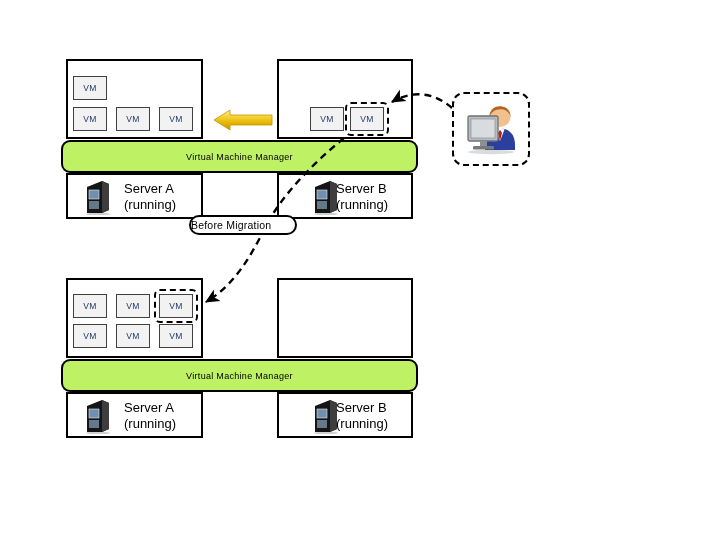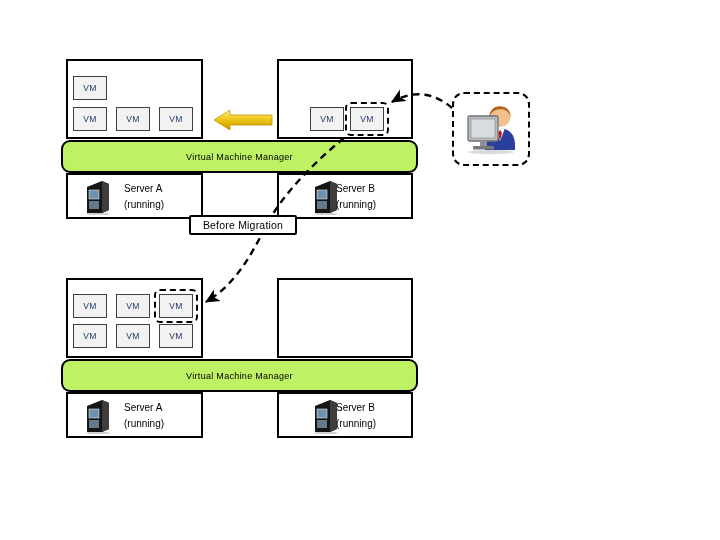--- a/index.html
+++ b/index.html
@@ -66,36 +66,35 @@
     align-items: center;
     justify-content: center;
     font-size: 9px;
     color: #000000;
     letter-spacing: 0.3px;
   }
 
   
   .srv-label {
     position: absolute;
-    font-size: 10px;
+    font-size: 13px;
     color: #000000;
     line-height: 15px;
     white-space: nowrap;
   }
 
   
   .caption {
     position: absolute;
     box-sizing: border-box;
     border: 2px solid #000000;
-    border-radius: 2px;
+    border-radius: 10px;
     background: #ffffff;
     display: flex;
     align-items: center;
-    justify-content: center;
     font-size: 10.5px;
     color: #000000;
     letter-spacing: 0.2px;
     z-index: 30;
   }
 
   
   .user-frame {
     position: absolute;
     box-sizing: border-box;

